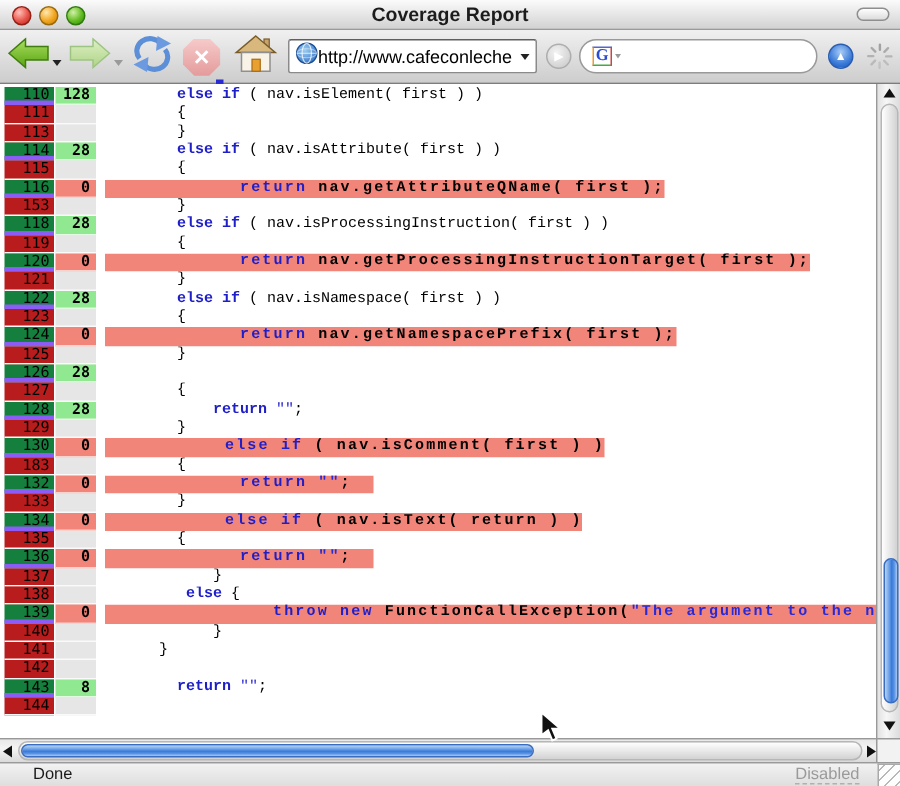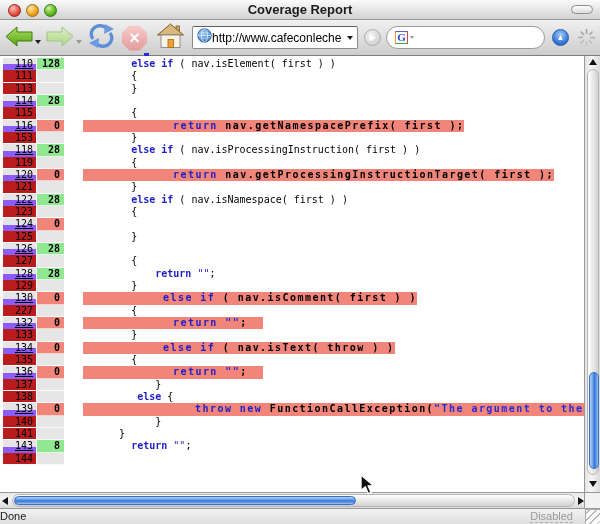--- a/index.html
+++ b/index.html
@@ -48,26 +48,26 @@
     background:radial-gradient(circle at 50% 32%,#a8ccf6,#3a7ad8 62%,#1a54b8);border:1px solid #2a5cb0;
     color:#fff;font-size:8px;text-align:center;line-height:16px;}
   .spin{position:absolute;top:8px;left:577px;}
   .artifact{position:absolute;top:53px;left:144px;width:5px;height:3px;background:#2a2ad4;}
   
   .codeview{position:absolute;top:58px;left:0;width:584px;height:432px;background:#fff;overflow:hidden;}
   .crow{display:flex;height:12.34px;line-height:12.4px;
         font-family:"DejaVu Sans Mono",monospace;font-size:10px;color:#000;}
   .lnum{width:33px;margin-left:3px;background:#b91c1c;text-align:right;padding-right:3px;
         border-bottom:1px solid #fafafa;}
-  .lnum.g{background:#e5e5e5;border-bottom:6px solid #8b5cf6;text-decoration:underline;}
+  .lnum.g{background:#15803d;border-bottom:3px solid #8b5cf6;}
   .lcnt{width:27px;margin-left:1px;background:#e6e6e6;text-align:right;padding-right:4px;
         font-weight:bold;border-bottom:1px solid #fafafa;}
   .lcnt.g{background:#90e890;border-bottom:1px solid #e2fae2;}
   .lcnt.r{background:#f2857a;border-bottom:1px solid #f8d2cc;}
-  .lcode{flex:1;white-space:pre;overflow:hidden;margin-left:19px;}
+  .lcode{flex:1;white-space:pre;overflow:hidden;margin-left:6px;font-family:Liberation Mono, monospace;}
   .k{color:#1f1fc8;font-weight:bold;}
   .s{color:#2a2ad4;}
   .hl{display:inline-block;vertical-align:top;height:12.34px;line-height:12.4px;
       background:#f2857a;font-weight:bold;letter-spacing:1.45px;}
   
   .vscroll{position:absolute;top:56px;right:0;width:16px;height:436px;
     background:linear-gradient(to right,#e2e2e2,#f6f6f6 40%,#dcdcdc);border-left:1px solid #999;}
   .vtrack{position:absolute;top:13px;left:2px;width:12px;bottom:17px;border-radius:7px;
     background:linear-gradient(to right,#ffffff,#d2d2d2);border:1px solid #b6b6b6;}
   .vthumb{position:absolute;left:1px;top:302px;width:10px;height:97px;border-radius:6px;
@@ -88,21 +88,21 @@
   .harrow{position:absolute;top:4px;width:0;height:0;border-top:4px solid transparent;
     border-bottom:4px solid transparent;}
   .harrow.left{left:2px;border-right:6px solid #111;}
   .harrow.right{left:578px;border-left:6px solid #111;}
   .corner{position:absolute;top:492px;right:0;width:16px;height:16px;background:#f2f2f2;
     border-left:1px solid #999;border-top:1px solid #999;}
   
   .statusbar{position:absolute;bottom:0;left:0;width:600px;height:16px;
     background:linear-gradient(#f2f2f2,#dedede);border-top:1px solid #9a9a9a;
     font-size:11px;color:#1a1a1a;}
-  .status-left{position:absolute;left:0;top:1px;}
+  .status-left{position:absolute;left:22px;top:1px;}
   .status-right{position:absolute;right:27px;top:1px;color:#9a9a9a;
     border-bottom:1px dashed #b0b0b0;margin-left:32px;}
   .grip{position:absolute;bottom:0;right:0;width:15px;height:15px;background:
     repeating-linear-gradient(135deg,#fdfdfd 0 2px,#b8b8b8 2px 3px,#fdfdfd 3px 5px);
     border-left:1px solid #aaa;border-top:1px solid #aaa;}
   .cursor{position:absolute;top:474px;left:360px;}
 </style>
 </head>
 <body>
 
@@ -218,30 +218,31 @@
         <div class="lcode"><span>        {</span></div>
       </div>
       <div class="crow">
         <div class="lnum">113</div>
         <div class="lcnt"></div>
         <div class="lcode"><span>        }</span></div>
       </div>
       <div class="crow">
         <div class="lnum g">114</div>
         <div class="lcnt g">28</div>
+        <div class="lcode"><span>        </span><span class="k">else if</span><span> ( nav.isAttribute( first ) )</span></div>
       </div>
       <div class="crow">
         <div class="lnum">115</div>
         <div class="lcnt"></div>
         <div class="lcode"><span>        {</span></div>
       </div>
       <div class="crow">
         <div class="lnum g">116</div>
         <div class="lcnt r">0</div>
-        <div class="lcode"><span class="hl" style="padding-left: 90px;"><span class="k">return</span><span> nav.getNamespacePrefix( first );</span></span></div>
+        <div class="lcode"><span class="hl" style="padding-left: 90px;"><span class="k">return</span><span> nav.getAttributeQName( first );</span></span></div>
       </div>
       <div class="crow">
         <div class="lnum">153</div>
         <div class="lcnt"></div>
         <div class="lcode"><span>        }</span></div>
       </div>
       <div class="crow">
         <div class="lnum g">118</div>
         <div class="lcnt g">28</div>
         <div class="lcode"><span>        </span><span class="k">else if</span><span> ( nav.isProcessingInstruction( first ) )</span></div>
@@ -267,20 +268,21 @@
         <div class="lcode"><span>        </span><span class="k">else if</span><span> ( nav.isNamespace( first ) )</span></div>
       </div>
       <div class="crow">
         <div class="lnum">123</div>
         <div class="lcnt"></div>
         <div class="lcode"><span>        {</span></div>
       </div>
       <div class="crow">
         <div class="lnum g">124</div>
         <div class="lcnt r">0</div>
+        <div class="lcode"><span class="hl" style="padding-left: 90px;"><span class="k">return</span><span> nav.getNamespacePrefix( first );</span></span></div>
       </div>
       <div class="crow">
         <div class="lnum">125</div>
         <div class="lcnt"></div>
         <div class="lcode"><span>        }</span></div>
       </div>
       <div class="crow">
         <div class="lnum g">126</div>
         <div class="lcnt g">28</div>
       </div>
@@ -298,38 +300,38 @@
         <div class="lnum">129</div>
         <div class="lcnt"></div>
         <div class="lcode"><span>        }</span></div>
       </div>
       <div class="crow">
         <div class="lnum g">130</div>
         <div class="lcnt r">0</div>
         <div class="lcode"><span class="hl" style="padding-left: 80px;"><span class="k">else if</span><span> ( nav.isComment( first ) )</span></span></div>
       </div>
       <div class="crow">
-        <div class="lnum">227</div>
+        <div class="lnum">183</div>
         <div class="lcnt"></div>
         <div class="lcode"><span>        {</span></div>
       </div>
       <div class="crow">
         <div class="lnum g">132</div>
         <div class="lcnt r">0</div>
         <div class="lcode"><span class="hl" style="padding-left: 90px;"><span class="k">return</span><span> </span><span class="s">""</span><span>;  </span></span></div>
       </div>
       <div class="crow">
         <div class="lnum">133</div>
         <div class="lcnt"></div>
         <div class="lcode"><span>        }</span></div>
       </div>
       <div class="crow">
         <div class="lnum g">134</div>
         <div class="lcnt r">0</div>
-        <div class="lcode"><span class="hl" style="padding-left: 80px;"><span class="k">else if</span><span> ( nav.isText( throw ) )</span></span></div>
+        <div class="lcode"><span class="hl" style="padding-left: 80px;"><span class="k">else if</span><span> ( nav.isText( return ) )</span></span></div>
       </div>
       <div class="crow">
         <div class="lnum">135</div>
         <div class="lcnt"></div>
         <div class="lcode"><span>        {</span></div>
       </div>
       <div class="crow">
         <div class="lnum g">136</div>
         <div class="lcnt r">0</div>
         <div class="lcode"><span class="hl" style="padding-left: 90px;"><span class="k">return</span><span> </span><span class="s">""</span><span>;  </span></span></div>
@@ -351,20 +353,25 @@
       </div>
       <div class="crow">
         <div class="lnum">140</div>
         <div class="lcnt"></div>
         <div class="lcode"><span>            }</span></div>
       </div>
       <div class="crow">
         <div class="lnum">141</div>
         <div class="lcnt"></div>
         <div class="lcode"><span>      }</span></div>
+      </div>
+      <div class="crow">
+        <div class="lnum">142</div>
+        <div class="lcnt"></div>
+        <div class="lcode"></div>
       </div>
       <div class="crow">
         <div class="lnum g">143</div>
         <div class="lcnt g">8</div>
         <div class="lcode"><span>        </span><span class="k">return</span><span> </span><span class="s">""</span><span>;</span></div>
       </div>
       <div class="crow">
         <div class="lnum">144</div>
         <div class="lcnt"></div>
         <div class="lcode"></div>

